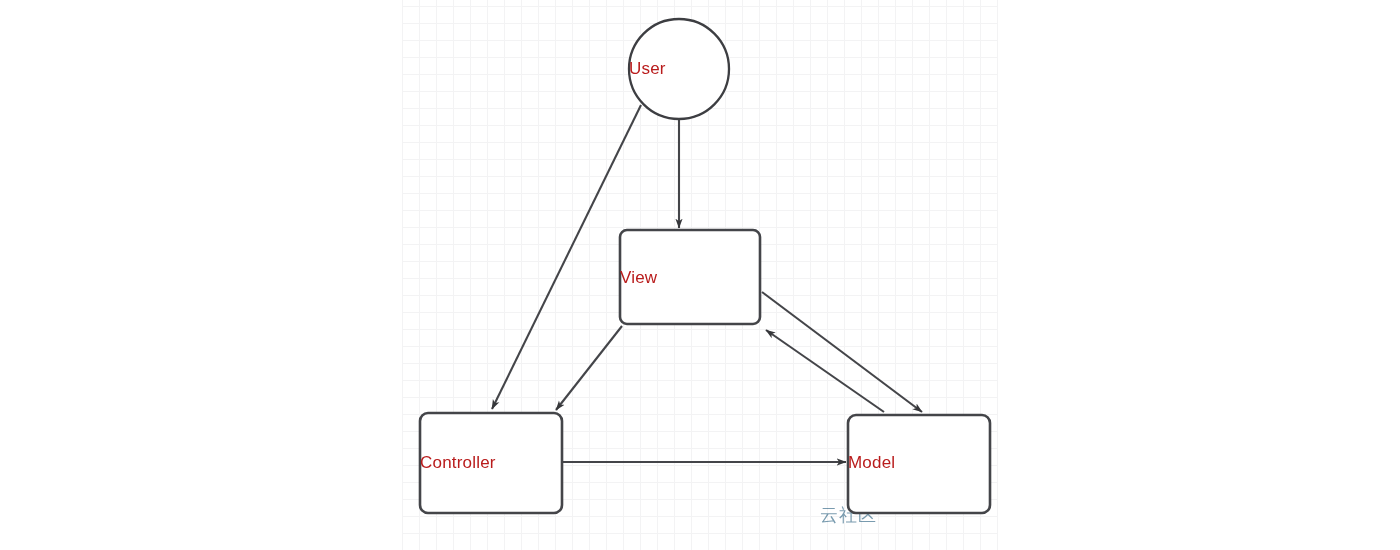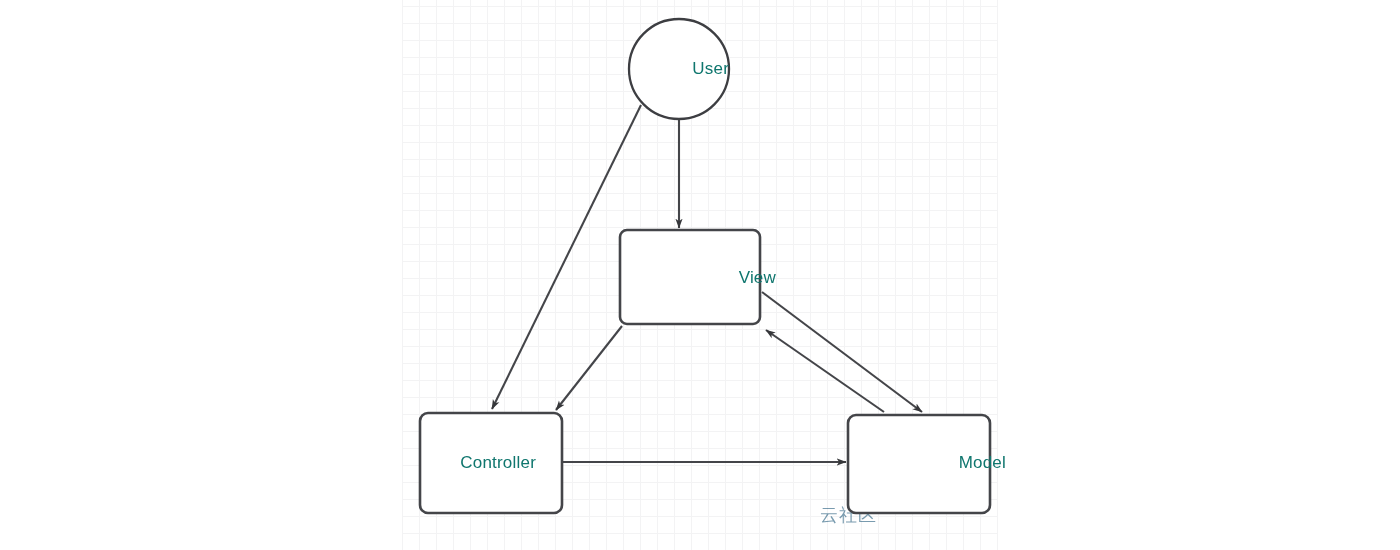--- a/index.html
+++ b/index.html
@@ -41,27 +41,27 @@
   }
   #diagram-svg {
     position: absolute;
     left: 0;
     top: 0;
     width: 1400px;
     height: 550px;
   }
   .node-label {
     position: absolute;
-    color: #0f766e;
+    color: #b91c1c;
     font-family: "Liberation Sans", sans-serif;
     font-size: 17px;
     font-weight: 400;
     letter-spacing: .2px;
     white-space: nowrap;
-    text-align: right;
+    text-align: left;
     pointer-events: none;
   }
   .watermark {
     position: absolute;
     left: 820px;
     top: 503px;
     font-family: "Liberation Sans", sans-serif;
     font-size: 18px;
     color: #0c4a6e;
     opacity: .55;

